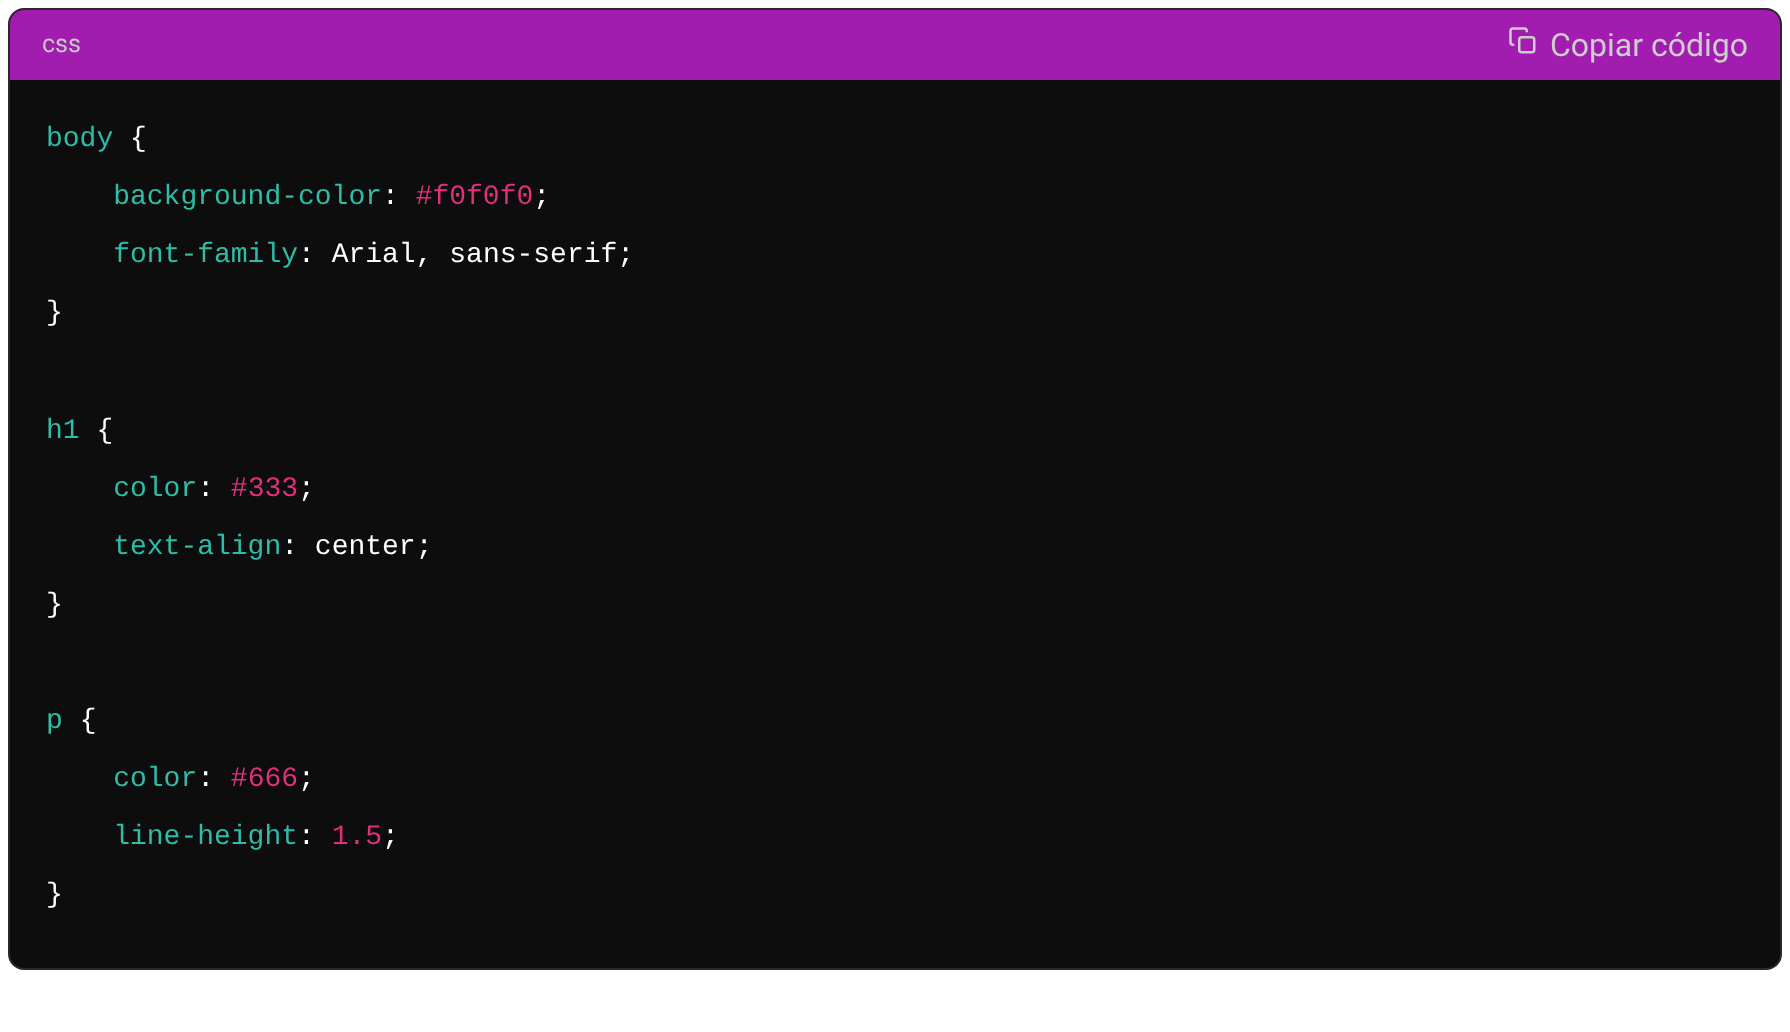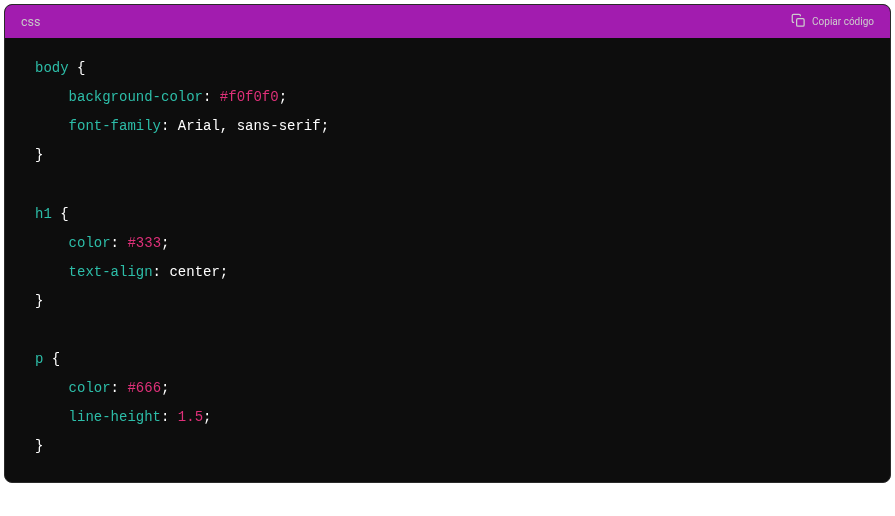--- a/index.html
+++ b/index.html
@@ -22,26 +22,26 @@
     }
     .lang-label { color: #c7c7c7; }
     .copy-btn {
       display: flex;
       align-items: center;
       gap: 6px;
       background: none;
       border: none;
       color: #cdcdcd;
       cursor: pointer;
-      font-size: 10px;
+      font-size: 16px;
       font-family: inherit;
     }
     .copy-btn svg { width: 15px; height: 15px; stroke: #cdcdcd; fill: none; stroke-width: 2; }
     .code-area {
-      padding: 16px 30px 20px;
+      padding: 16px 18px 20px;
       font-family: "SFMono-Regular", Consolas, "Liberation Mono", Menlo, monospace;
       font-size: 14px;
       line-height: 2.08;
       color: #ffffff;
       white-space: pre;
     }
     .tok-sel   { color: #2dbda8; }
     .tok-brace { color: #ffffff; }
     .tok-prop  { color: #2dbda8; }
     .tok-punct { color: #ffffff; }

